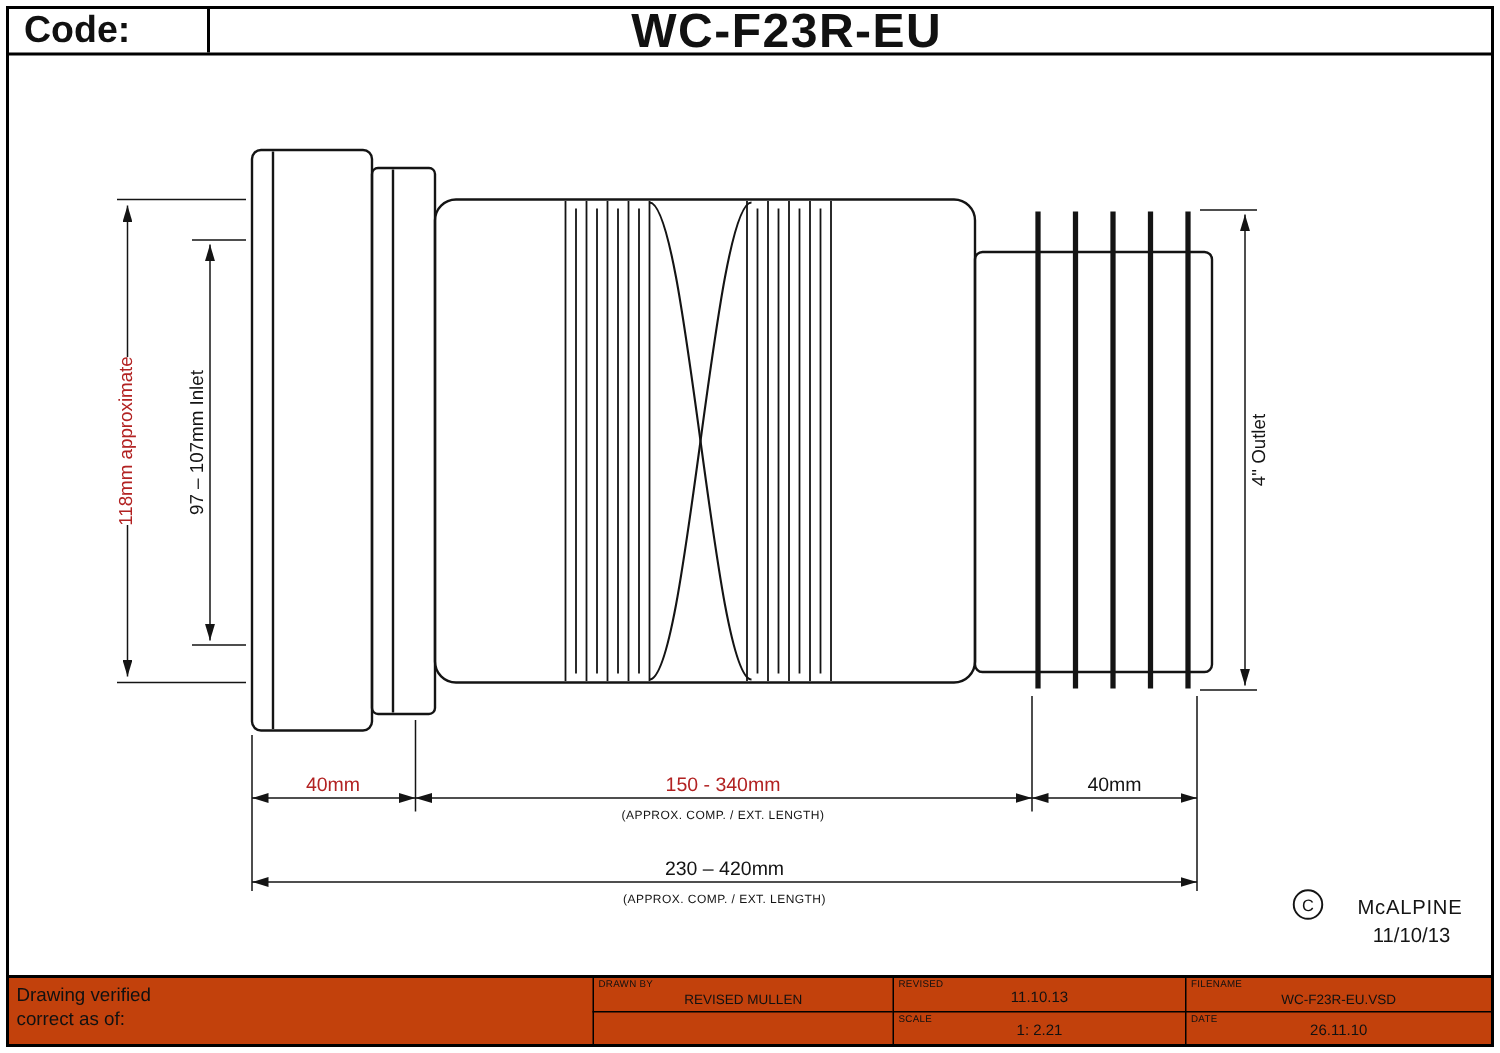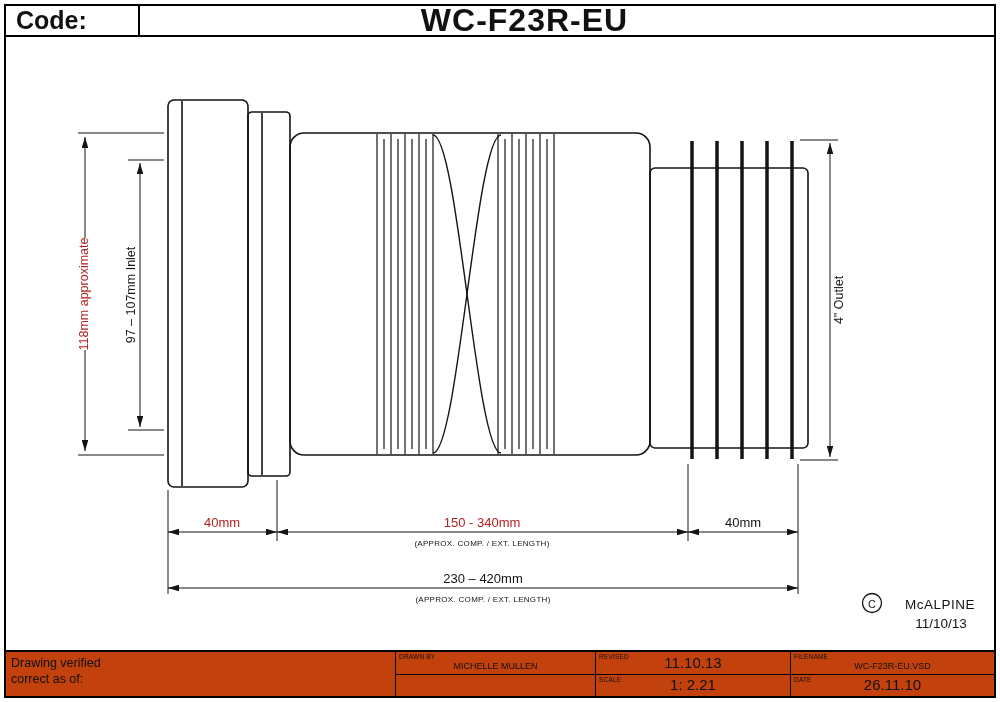--- a/index.html
+++ b/index.html
@@ -14,21 +14,21 @@
     font-size:32px;font-weight:bold;letter-spacing:1px;margin-right:85px}
   
   .canvas-svg{position:absolute;left:-6px;top:-6px;width:1000px;height:702px;pointer-events:none}
   
   .footer{position:absolute;left:0;right:0;bottom:0;height:46px;border-top:2px solid #000;display:flex;background:#c2410c}
   .verify-cell{width:389px;padding:3px 0 0 5px;font-size:12.5px;line-height:1.3}
   .ftable{flex:1;display:grid;grid-template-columns:200px 195px 1fr;grid-template-rows:1fr 1fr}
   .fcell{position:relative;border-left:1.5px solid #000}
   .fcell.r2{border-top:1.5px solid #000}
   .fcell .lbl{position:absolute;top:1px;left:3px;font-size:6.5px;letter-spacing:.2px}
-  .fcell .val{position:absolute;left:0;right:0;bottom:3px;text-align:center;font-size:15px}
+  .fcell .val{position:absolute;left:0;right:0;bottom:3px;text-align:center;font-size:10px}
   svg text{font-family:"Liberation Sans",sans-serif}
 </style>
 </head>
 <body>
 
 <div class="page">
 
   <div class="header">
     <div class="code-cell">
       <span>Code:</span>
@@ -130,21 +130,21 @@
   </svg>
 
   <div class="footer">
     <div class="verify-cell">
       <div>Drawing verified</div>
       <div>correct as of:</div>
     </div>
     <div class="ftable">
       <div class="fcell">
         <span class="lbl">DRAWN BY</span>
-        <span class="val" style="font-size:9px">MICHELLE MULLEN</span>
+        <span class="val" style="font-size:9px">REVISED MULLEN</span>
       </div>
       <div class="fcell">
         <span class="lbl">REVISED</span>
         <span class="val">11.10.13</span>
       </div>
       <div class="fcell">
         <span class="lbl">FILENAME</span>
         <span class="val" style="font-size:9px">WC-F23R-EU.VSD</span>
       </div>
       <div class="fcell r2"></div>

